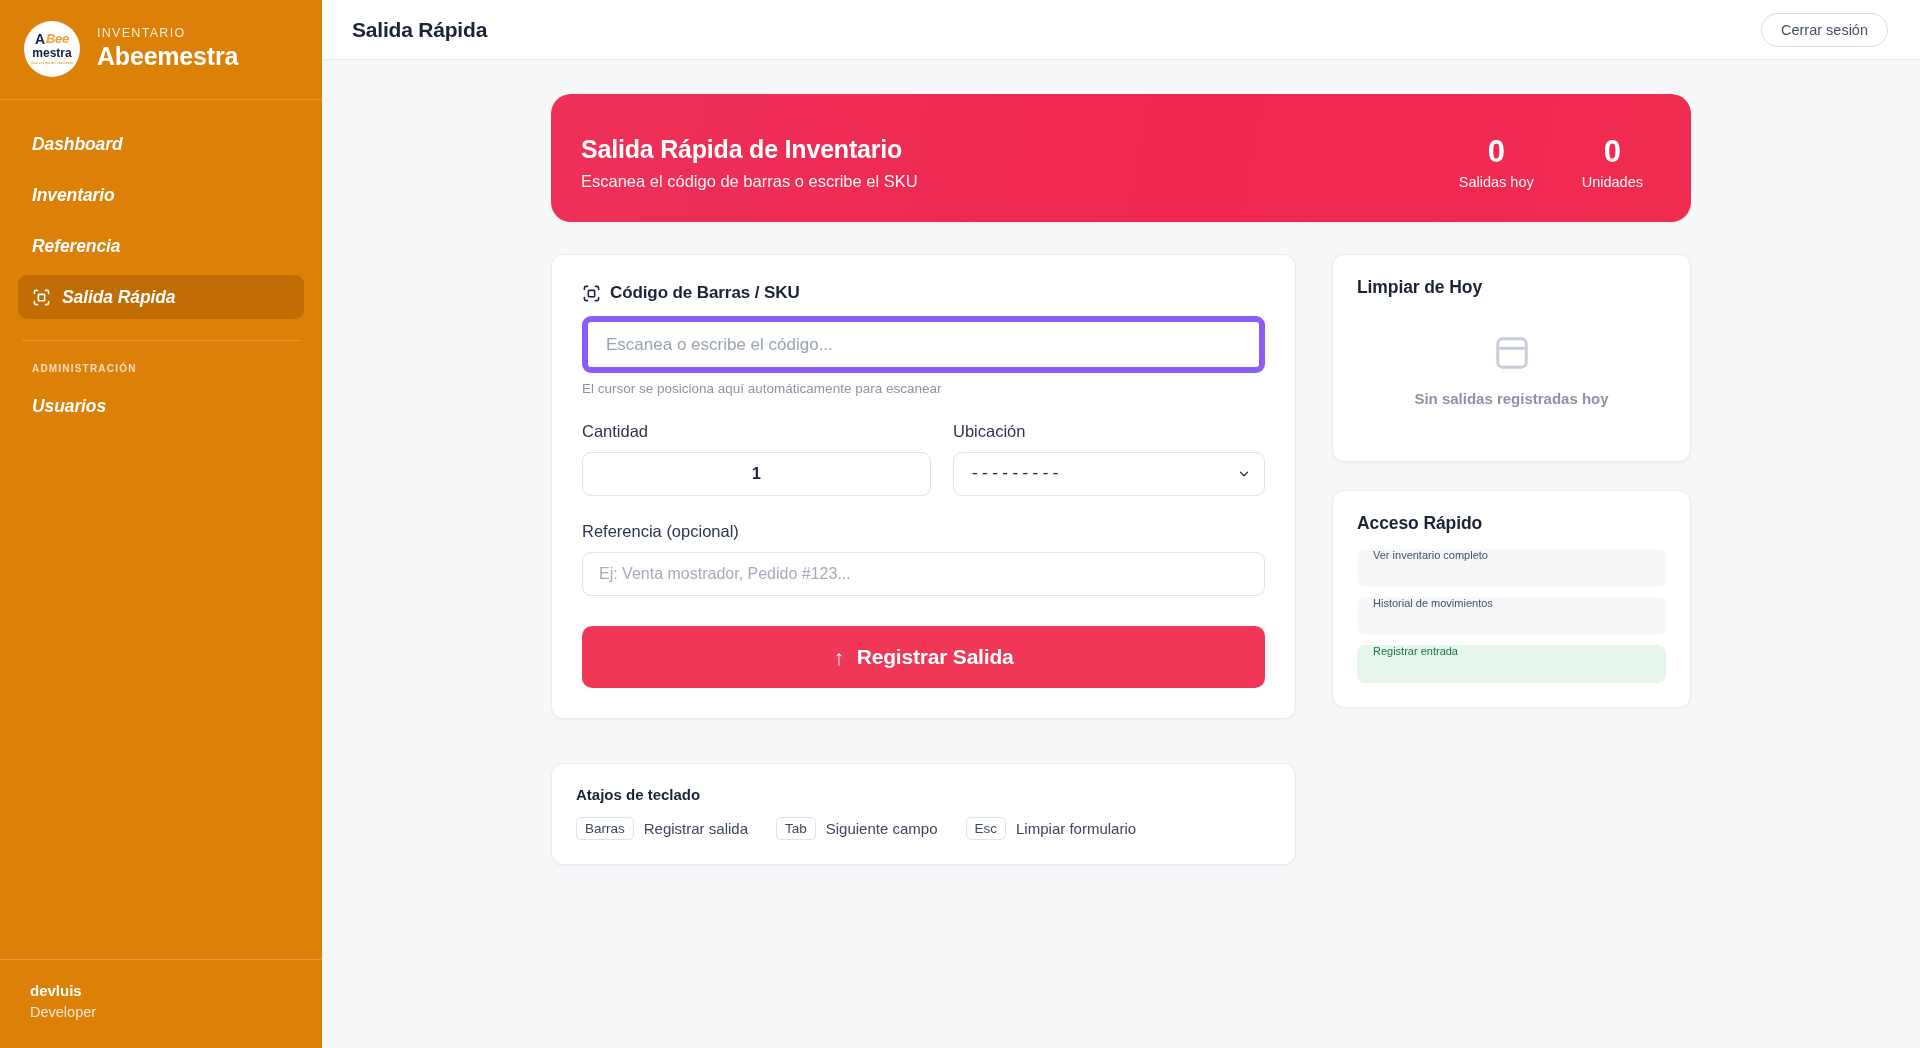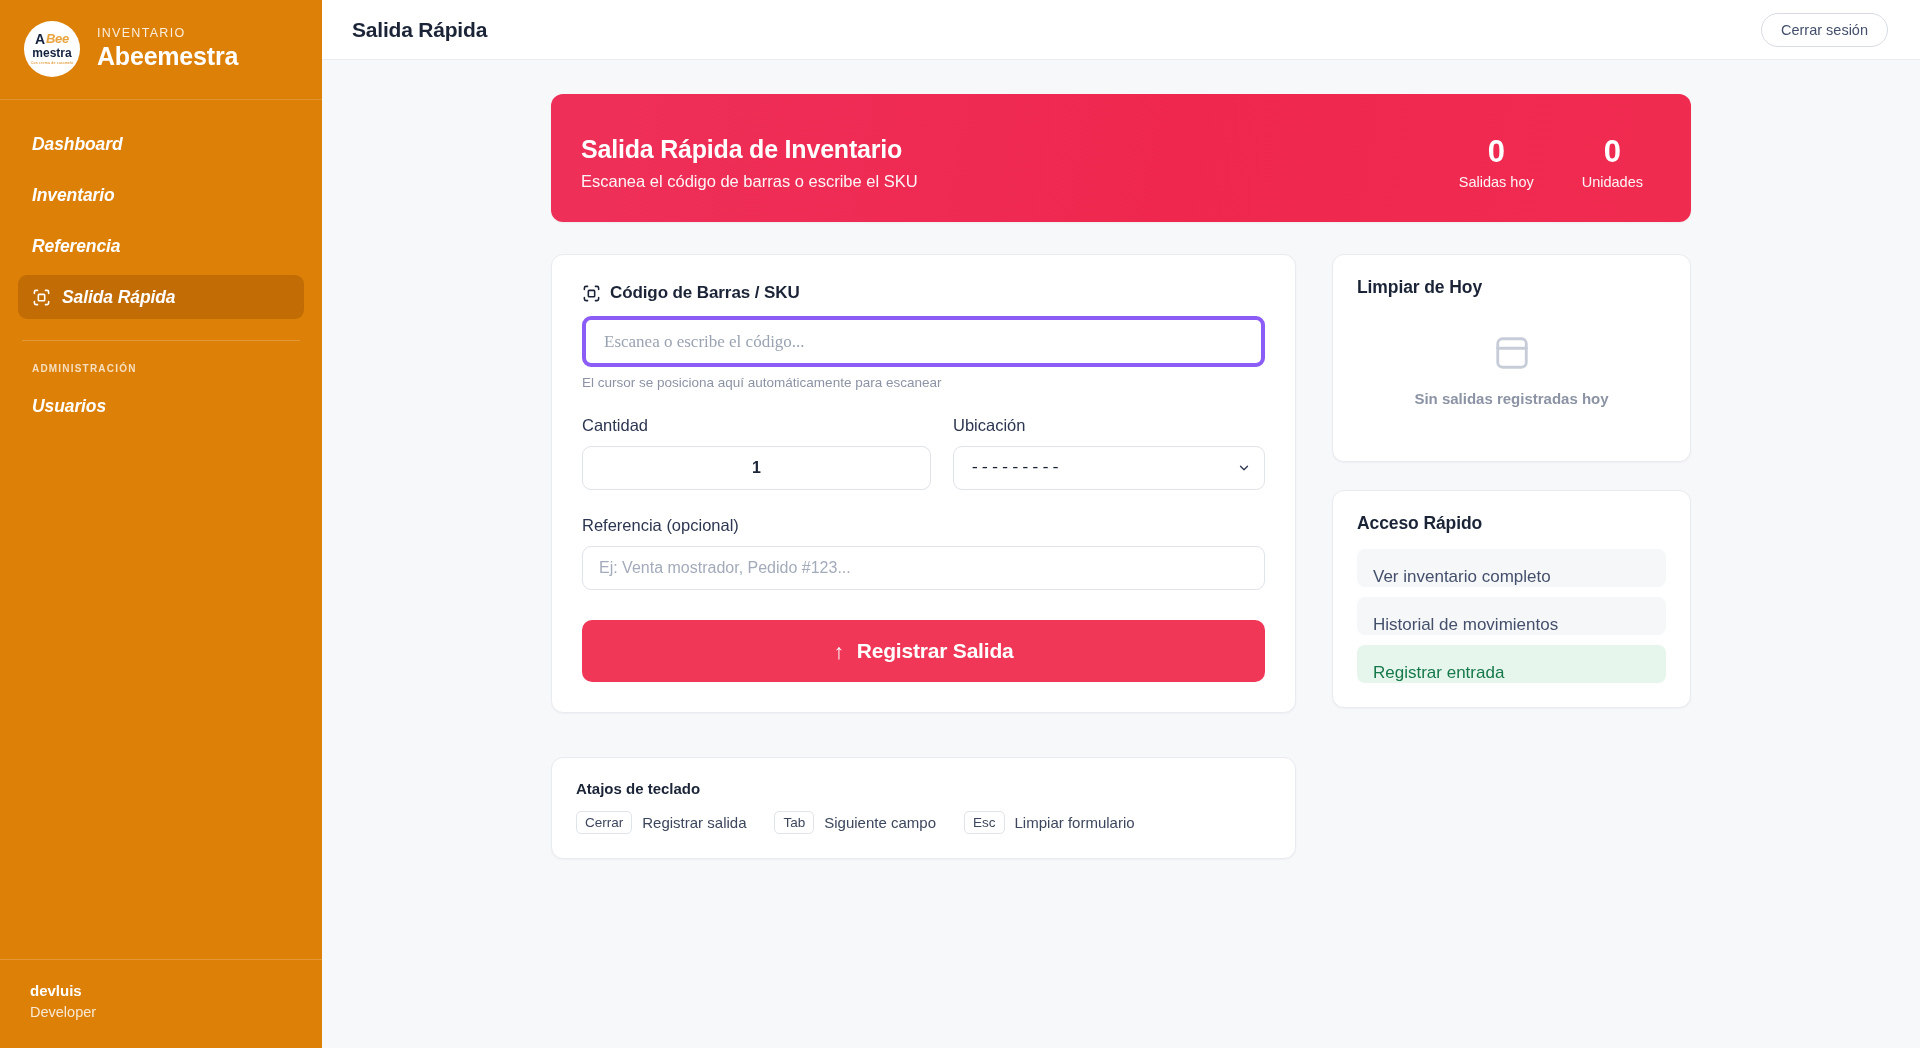--- a/index.html
+++ b/index.html
@@ -105,21 +105,21 @@
     font-size: 14.5px; color: #44506b; cursor: pointer;
     font-family: inherit;
   }
 
   .content { flex: 1; overflow: hidden; padding: 34px 0 0 0; }
   .content-inner { width: 1140px; margin: 0 auto; }
 
   
   .banner {
     background: linear-gradient(100deg, #ee3059 0%, #ef274f 55%, #f02b50 100%);
-    border-radius: 12px;
+    border-radius: 20px;
     height: 128px;
     display: flex; align-items: center; justify-content: space-between;
     padding: 10px 40px 0 30px;
     color: #fff;
     box-shadow: 0 1px 2px rgba(0,0,0,0.05);
   }
   .banner-title { font-size: 25px; font-weight: 700; letter-spacing: -0.2px; margin-bottom: 8px; }
   .banner-sub { font-size: 16.5px; color: rgba(255,255,255,0.95); font-weight: 400; }
   .banner-stats { display: flex; gap: 48px; padding-right: 8px; }
   .stat { text-align: center; }
@@ -138,24 +138,24 @@
   }
   .form-card { padding: 28px 30px 30px 30px; }
 
   .field-label-row {
     display: flex; align-items: center; gap: 9px; margin-bottom: 13px;
   }
   .field-label-strong { font-size: 17px; font-weight: 700; color: #1b2437; letter-spacing: -0.1px; }
   .icon-scan-dark { width: 19px; height: 19px; display: block; }
 
   .barcode-input {
-    width: 100%; height: 51px;
-    border: 4px solid #8b5cf6; border-radius: 9px;
+    width: 100%; height: 57px;
+    border: 6px solid #8b5cf6; border-radius: 9px;
     padding: 0 18px; font-size: 17px;
-    font-family: Liberation Serif, serif;
+    font-family: Liberation Sans, sans-serif;
     color: #1b2437; outline: none; background: #fff;
   }
   .barcode-input::placeholder { color: #9aa3b2; }
   .hint { font-size: 13.5px; color: #8b93a4; margin-top: 8px; }
 
   .row2 { display: flex; gap: 22px; margin-top: 26px; }
   .fgroup { display: flex; flex-direction: column; flex: 1; }
   .lbl { font-size: 16.5px; color: #2c3650; font-weight: 400; margin-bottom: 11px; }
   .inp {
     height: 44px; border: 1px solid #dfe3ea; border-radius: 9px;
@@ -208,22 +208,22 @@
     display: flex; flex-direction: column; align-items: center;
     justify-content: space-between; padding: 36px 0 30px 0; font-weight: bold;
   }
   .icon-inbox { width: 38px; height: 38px; display: block; }
   .empty-text { font-size: 15px; color: #8b93a4; margin-top: 18px; }
 
   .quick-card { margin-top: 28px; padding: 22px 24px 24px 24px; }
   .quick-list { margin-top: 15px; display: flex; flex-direction: column; gap: 10px; }
   .quick-item {
     height: 38px; border-radius: 8px; background: #f6f7f9;
-    display: flex; align-items: flex-end; padding: 0 16px;
-    font-size: 17px; color: #44506b; cursor: pointer;
+    display: flex; align-items: flex-start; padding: 0 16px;
+    font-size: 11px; color: #44506b; cursor: pointer;
   }
   .quick-item.green { background: #e6f6ec; color: #16794a; }
 </style>
 </head>
 <body>
 
 <div class="app">
 
   <aside class="sidebar">
 
@@ -358,21 +358,21 @@
               <button class="submit-btn">
                 <span class="arrow-up">↑</span>
                 <span>Registrar Salida</span>
               </button>
 
             </section>
 
             <section class="card shortcuts-card">
               <div class="shortcuts-title">Atajos de teclado</div>
               <div class="shortcuts-row">
-                <span class="kbd">Cerrar</span>
+                <span class="kbd">Barras</span>
                 <span class="kbd-desc">Registrar salida</span>
                 <span class="kbd">Tab</span>
                 <span class="kbd-desc">Siguiente campo</span>
                 <span class="kbd">Esc</span>
                 <span class="kbd-desc">Limpiar formulario</span>
               </div>
             </section>
 
           </div>
 

